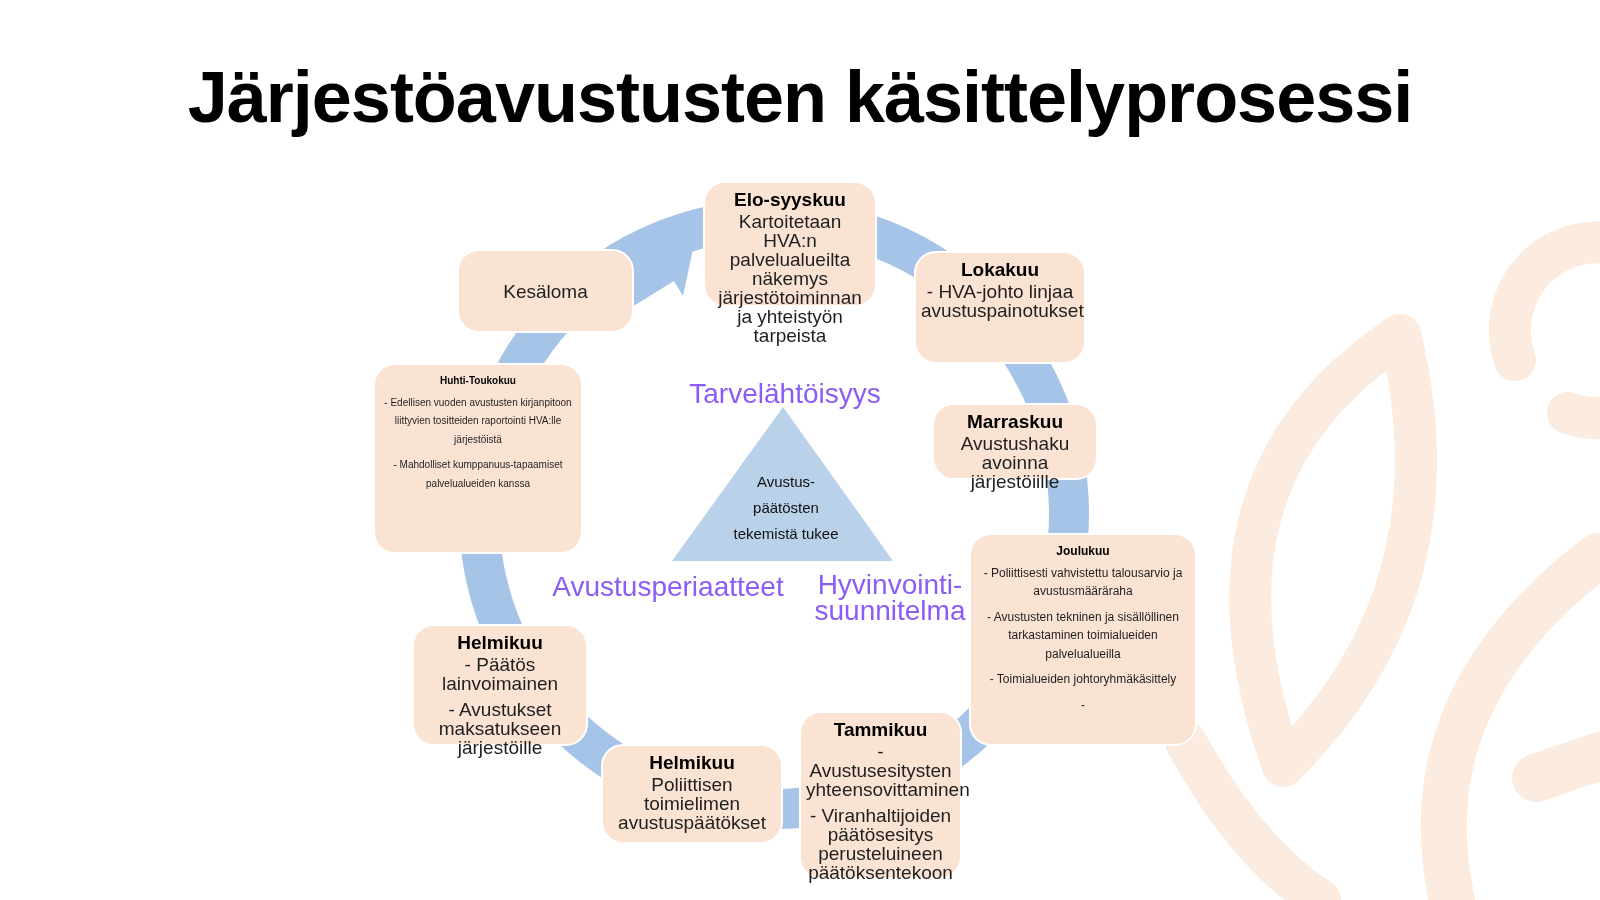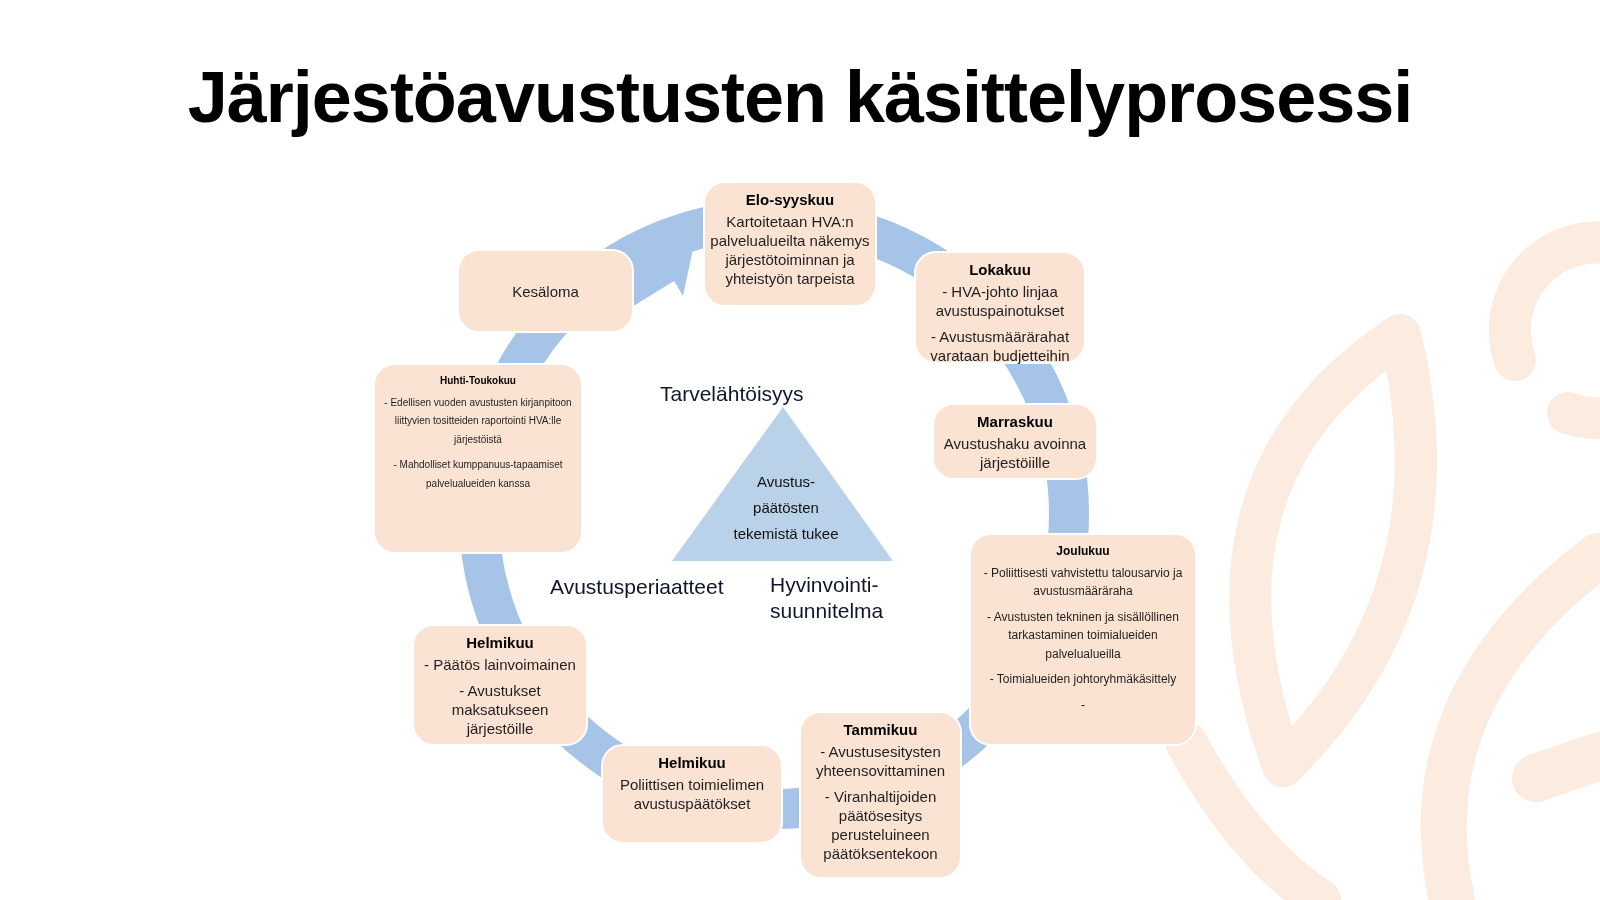--- a/index.html
+++ b/index.html
@@ -12,28 +12,28 @@
   }
   html,body{margin:0;padding:0;background:#fff;}
   .stage{position:relative;width:1600px;height:900px;overflow:hidden;background:#ffffff;
          font-family:"Liberation Sans",sans-serif;color:var(--body-text);}
   svg.underlay{position:absolute;left:0;top:0;width:1600px;height:900px;}
   .page-title{position:absolute;left:0;right:0;top:56px;margin:0;text-align:center;
     font-size:72px;font-weight:700;letter-spacing:-1px;color:var(--title-text);
     font-family:"Liberation Sans",sans-serif;}
   .cycle-box{position:absolute;box-sizing:border-box;background:var(--box-fill);
     border:2px solid #ffffff;border-radius:22px;padding:7px 5px;text-align:center;
-    font-size:15px;line-height:19px;}
+    font-size:19px;line-height:19px;}
   .cycle-box .box-title{font-weight:700;color:#000;margin:0 0 3px 0;}
   .cycle-box p.box-item{margin:0 0 7px 0;}
   .cycle-box p.box-item:last-child{margin-bottom:0;}
   .cycle-box.plain{display:flex;align-items:center;justify-content:center;}
   .cycle-box.plain .box-title{font-weight:400;margin:16px;color:var(--body-text);}
-  .tri-label{position:absolute;text-align:left;font-size:21px;line-height:26px;
-    color:#0f172a;white-space:pre-line;}
+  .tri-label{position:absolute;text-align:center;font-size:28px;line-height:26px;
+    color:#8b5cf6;white-space:pre-line;}
   .tri-center{position:absolute;text-align:center;font-size:15px;line-height:26px;
     color:#111;white-space:pre-line;}
 </style>
 </head>
 <body>
 
 <div class="stage">
 
   <svg class="underlay" viewBox="0 0 1600 900">
 
@@ -56,21 +56,20 @@
   <h1 class="page-title">Järjestöavustusten käsittelyprosessi</h1>
 
   <div id="cycle">
       <div class="cycle-box" style="left: 703px; top: 181px; width: 174px; height: 126px;">
         <div class="box-title">Elo-syyskuu</div>
         <p class="box-item">Kartoitetaan HVA:n palvelualueilta näkemys järjestötoiminnan ja yhteistyön tarpeista</p>
       </div>
       <div class="cycle-box" style="left: 914px; top: 251px; width: 172px; height: 113px;">
         <div class="box-title">Lokakuu</div>
         <p class="box-item">- HVA-johto linjaa avustuspainotukset</p>
-        <p class="box-item">- Avustusmäärärahat varataan budjetteihin</p>
       </div>
       <div class="cycle-box" style="left: 932px; top: 403px; width: 166px; height: 77px;">
         <div class="box-title">Marraskuu</div>
         <p class="box-item">Avustushaku avoinna järjestöiille</p>
       </div>
       <div class="cycle-box" style="left: 969px; top: 533px; width: 228px; height: 213px; font-size: 12px; line-height: 18.5px;">
         <div class="box-title">Joulukuu</div>
         <p class="box-item">- Poliittisesti vahvistettu talousarvio ja avustusmääräraha</p>
         <p class="box-item">- Avustusten tekninen ja sisällöllinen tarkastaminen toimialueiden palvelualueilla</p>
         <p class="box-item">- Toimialueiden johtoryhmäkäsittely</p>
@@ -94,20 +93,20 @@
         <div class="box-title">Huhti-Toukokuu</div>
         <p class="box-item">- Edellisen vuoden avustusten kirjanpitoon liittyvien tositteiden raportointi HVA:lle järjestöistä</p>
         <p class="box-item">- Mahdolliset kumppanuus-tapaamiset palvelualueiden kanssa</p>
       </div>
       <div class="cycle-box plain" style="left: 457px; top: 249px; width: 177px; height: 84px;">
         <div class="box-title">Kesäloma</div>
       </div>
     </div>
 
   <div class="tri-label" style="left:660px;top:381px;width:250px;">Tarvelähtöisyys</div>
-  <div class="tri-label" style="left:550px;top:574px;width:260px;">Avustusperiaatteet</div>
+  <div class="tri-label" style="left:538px;top:574px;width:260px;">Avustusperiaatteet</div>
   <div class="tri-label" style="left:770px;top:572px;width:240px;">Hyvinvointi-
 suunnitelma</div>
   <div class="tri-center" style="left:636px;top:469px;width:300px;">Avustus-
 päätösten
 tekemistä tukee</div>
 
 </div>
 
 </body></html>

